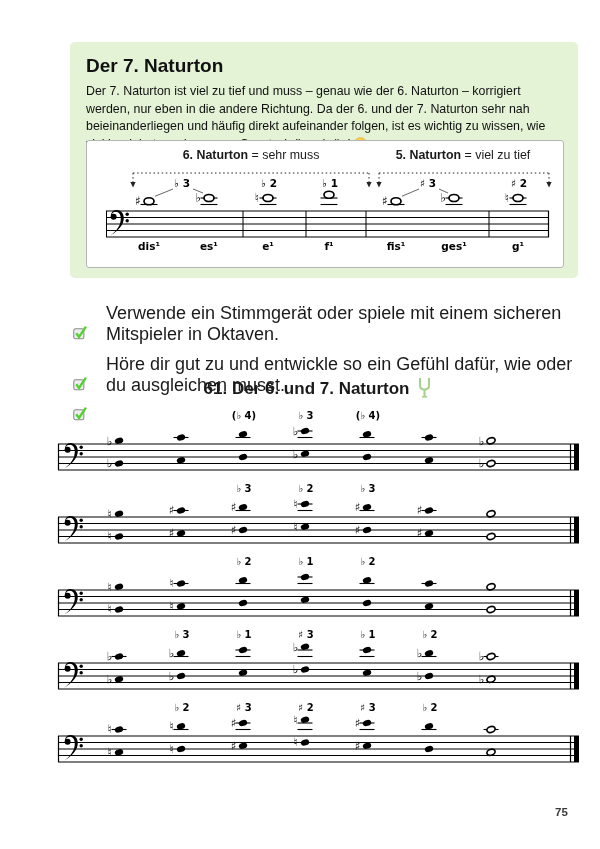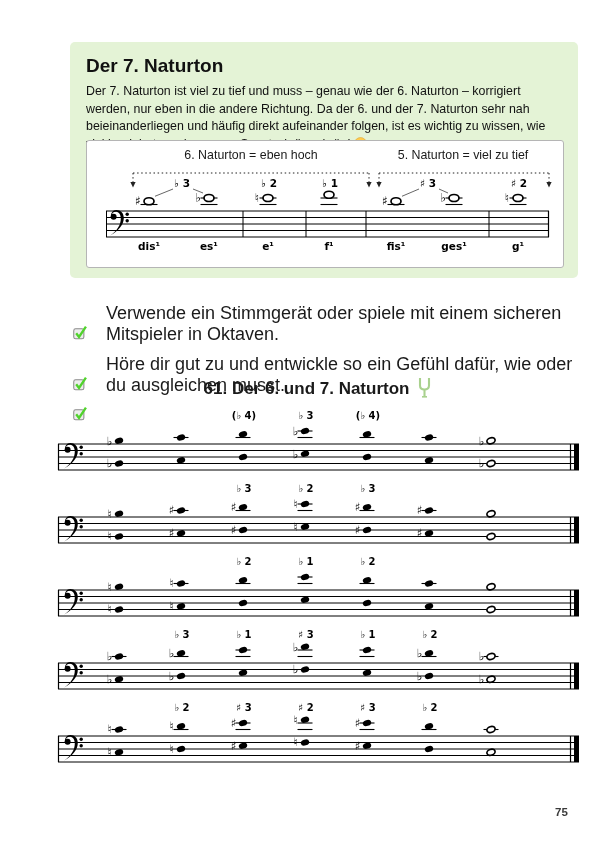--- a/index.html
+++ b/index.html
@@ -6,21 +6,21 @@
   .page{position:relative;width:600px;height:849px;background:#ffffff;overflow:hidden;
         font-family:"Liberation Sans",sans-serif;color:#1a1a1a;margin-left:18px;}
   .info-box{position:absolute;left:52px;top:42px;width:508px;height:236px;
             background:var(--box-bg,#e4f3d6);border-radius:5px;}
   .info-box h1{margin:13px 0 0 16px;font-size:19px;font-weight:bold;color:#111;}
   .info-box p{margin:6px 16px 0 16px;font-size:12.4px;line-height:1.42;color:#111;}
   .smiley{display:inline-block;vertical-align:-2px;margin-left:3px;}
   .example-box{position:absolute;left:16px;top:98px;width:476px;height:126px;
                background:#fff;border:1px solid #b5b5b5;border-radius:3px;}
   .ex-h{position:absolute;top:7px;font-size:12.4px;white-space:nowrap;transform:translateX(-50%);}
-  .ex-h b{font-weight:normal;}
+  .ex-h b{font-weight:bold;}
   .ex-h.left{left:164px;} .ex-h.right{left:376px;}
   .example-box svg{position:absolute;left:4px;top:8px;}
   .instructions{position:absolute;left:52px;top:292px;width:508px;}
   .instructions h2{margin:0;font-size:13px;font-weight:bold;color:var(--blue,#29abe2);}
   .check-list{margin:11px 0 0 0;padding:0;list-style:none;}
   .check-list li{display:flex;align-items:flex-end;margin-bottom:9px;font-size:18px;}
   .check-list .cbx{flex:0 0 15px;margin:0 18px 0 3px;}
   .exercise-title{position:absolute;left:0;top:377px;width:600px;text-align:center;margin:0;
                   font-size:17px;font-weight:bold;}
   .exercise-title .fork{display:inline-block;vertical-align:-4px;margin-left:8px;}
@@ -36,21 +36,21 @@
   <section class="info-box">
     <h1>Der 7. Naturton</h1>
     <p><span>Der 7. Naturton ist viel zu tief und muss – genau wie der 6. Naturton – korrigiert werden, nur eben in die andere Richtung. Da der 6. und der 7. Naturton sehr nah beieinanderliegen und häufig direkt aufeinander folgen, ist es wichtig zu wissen, wie viel korrigiert werden muss. Sonst wird's schräg!</span><span class="smiley"><svg width="13" height="13" viewBox="0 0 20 20">
             <circle cx="10" cy="10" r="9.2" fill="#ffcc4d" stroke="#e0a93e" stroke-width="1"></circle>
             <circle cx="6.8" cy="8" r="1.4" fill="#664500"></circle>
             <circle cx="13.2" cy="8" r="1.4" fill="#664500"></circle>
             <path d="M5.5,12.2 Q10,16.4 14.5,12.2" fill="none" stroke="#664500" stroke-width="1.6" stroke-linecap="round"></path>
           </svg></span></p>
 
     <div class="example-box">
-      <div class="ex-h left"><b>6. Naturton</b><span> = eben hoch</span></div>
+      <div class="ex-h left"><b>6. Naturton</b><span> = sehr muss</span></div>
       <div class="ex-h right"><b>5. Naturton</b><span> = viel zu tief</span></div>
       <svg id="example-svg" width="464" height="108" viewBox="0 0 464 108">
           <line x1="15" y1="88" x2="458" y2="88" stroke="#000" stroke-width="1"></line>
           <line x1="15" y1="81.5" x2="458" y2="81.5" stroke="#000" stroke-width="1"></line>
           <line x1="15" y1="75" x2="458" y2="75" stroke="#000" stroke-width="1"></line>
           <line x1="15" y1="68.5" x2="458" y2="68.5" stroke="#000" stroke-width="1"></line>
           <line x1="15" y1="62" x2="458" y2="62" stroke="#000" stroke-width="1"></line>
           <line x1="15.5" y1="62" x2="15.5" y2="88" stroke="#000" stroke-width="1"></line>
           <line x1="152" y1="62" x2="152" y2="88" stroke="#000" stroke-width="1"></line>
           <line x1="215" y1="62" x2="215" y2="88" stroke="#000" stroke-width="1"></line>

